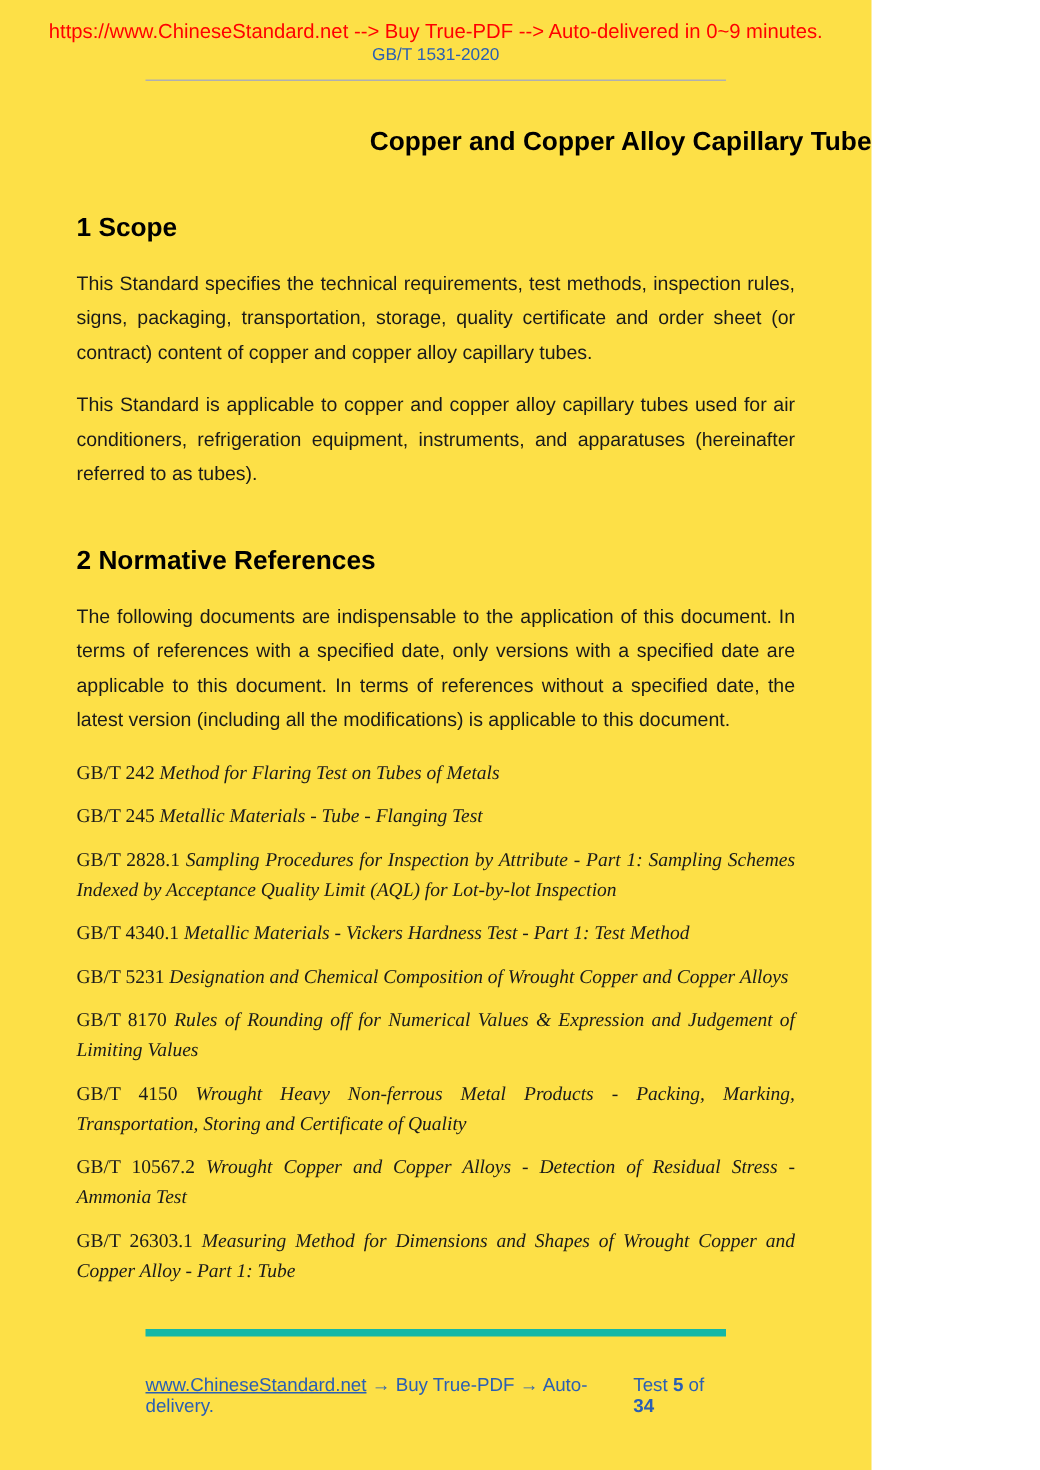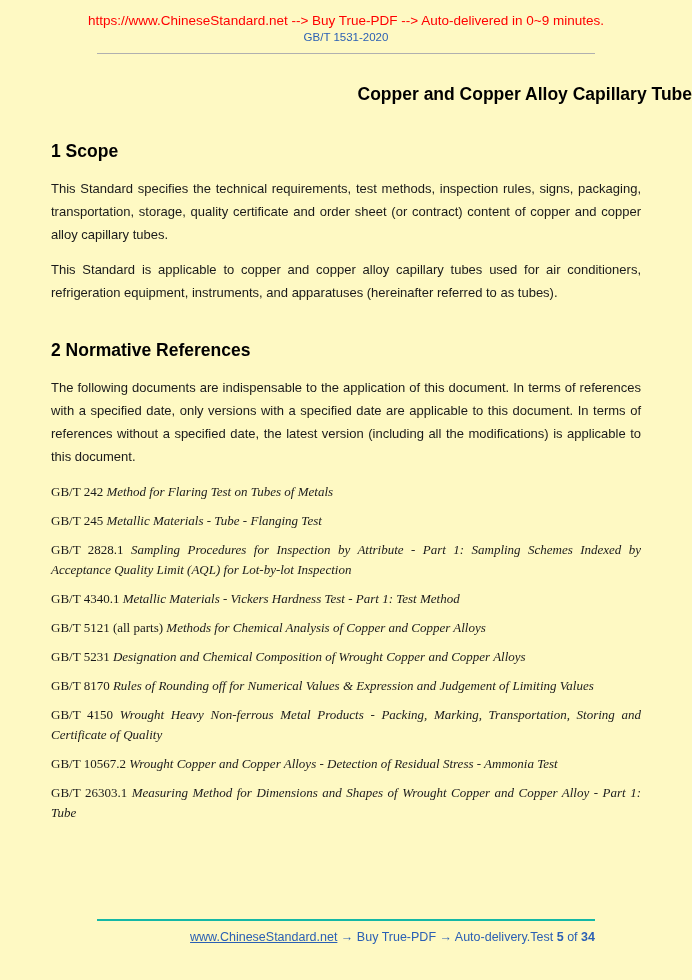--- a/index.html
+++ b/index.html
@@ -2,21 +2,21 @@
 <html style="--red: #ff0000; --blue: #2a5fb4;"><head>
 <meta charset="utf-8">
 <style>
   :root { --red:#ff0000; --blue:#2a5fb4; }
   * { margin:0; padding:0; box-sizing:border-box; }
   html,body { background:#ffffff; }
   body {
     width:693px; height:980px; overflow:hidden;
     font-family:"Liberation Sans", sans-serif;
   }
-  .page { position:relative; width:692px; height:980px; background:#fef9c3; }
+  .page { position:relative; width:581px; height:980px; background:#fde047; }
   .red { color:var(--red); }
   .blue { color:var(--blue); }
   .promo { padding-top:13px; text-align:center; font-size:13.5px; }
   .doc-code { margin-top:3px; text-align:center; font-size:11.5px; }
   .rule { border:none; border-top:1px solid #b0b0b0; margin:10px 97px 0 97px; }
   .title {
     margin-top:30px; text-align:right;
     font-size:17.5px; font-weight:bold; color:#000;
   }
   .content { padding:0 51px; color:#1a1a1a; }
@@ -30,21 +30,21 @@
   }
   .refs { margin-top:14px; }
   .ref {
     font-size:13px; line-height:20px; text-align:justify;
     margin:0 0 9px 0;
     font-family:Liberation Serif, serif;
   }
   .ref i { font-style:italic; }
   .footer {
     position:absolute; left:97px; right:97px; bottom:36px;
-    border-top:2px solid #14b8a6; padding-top:9px;
+    border-top:5px solid #14b8a6; padding-top:25px;
     display:flex; justify-content:flex-end; align-items:baseline;
     font-size:12.5px;
   }
   .footer a { color:var(--blue); text-decoration:underline; cursor:pointer; }
   .page-ind b { font-weight:bold; }
 </style>
 </head>
 <body>
 
 <div class="page">
@@ -67,21 +67,20 @@
     <div class="refs">
 
         <p class="ref"><span class="ref-code">GB/T 242</span> <i class="ref-title">Method for Flaring Test on Tubes of Metals</i></p>
 
         <p class="ref"><span class="ref-code">GB/T 245</span> <i class="ref-title">Metallic Materials - Tube - Flanging Test</i></p>
 
         <p class="ref"><span class="ref-code">GB/T 2828.1</span> <i class="ref-title">Sampling Procedures for Inspection by Attribute - Part 1: Sampling Schemes Indexed by Acceptance Quality Limit (AQL) for Lot-by-lot Inspection</i></p>
 
         <p class="ref"><span class="ref-code">GB/T 4340.1</span> <i class="ref-title">Metallic Materials - Vickers Hardness Test - Part 1: Test Method</i></p>
 
-        <p class="ref"><span class="ref-code">GB/T 5121 (all parts)</span> <i class="ref-title">Methods for Chemical Analysis of Copper and Copper Alloys</i></p>
 
         <p class="ref"><span class="ref-code">GB/T 5231</span> <i class="ref-title">Designation and Chemical Composition of Wrought Copper and Copper Alloys</i></p>
 
         <p class="ref"><span class="ref-code">GB/T 8170</span> <i class="ref-title">Rules of Rounding off for Numerical Values &amp; Expression and Judgement of Limiting Values</i></p>
 
         <p class="ref"><span class="ref-code">GB/T 4150</span> <i class="ref-title">Wrought Heavy Non-ferrous Metal Products - Packing, Marking, Transportation, Storing and Certificate of Quality</i></p>
 
         <p class="ref"><span class="ref-code">GB/T 10567.2</span> <i class="ref-title">Wrought Copper and Copper Alloys - Detection of Residual Stress - Ammonia Test</i></p>
 
         <p class="ref"><span class="ref-code">GB/T 26303.1</span> <i class="ref-title">Measuring Method for Dimensions and Shapes of Wrought Copper and Copper Alloy - Part 1: Tube</i></p>

